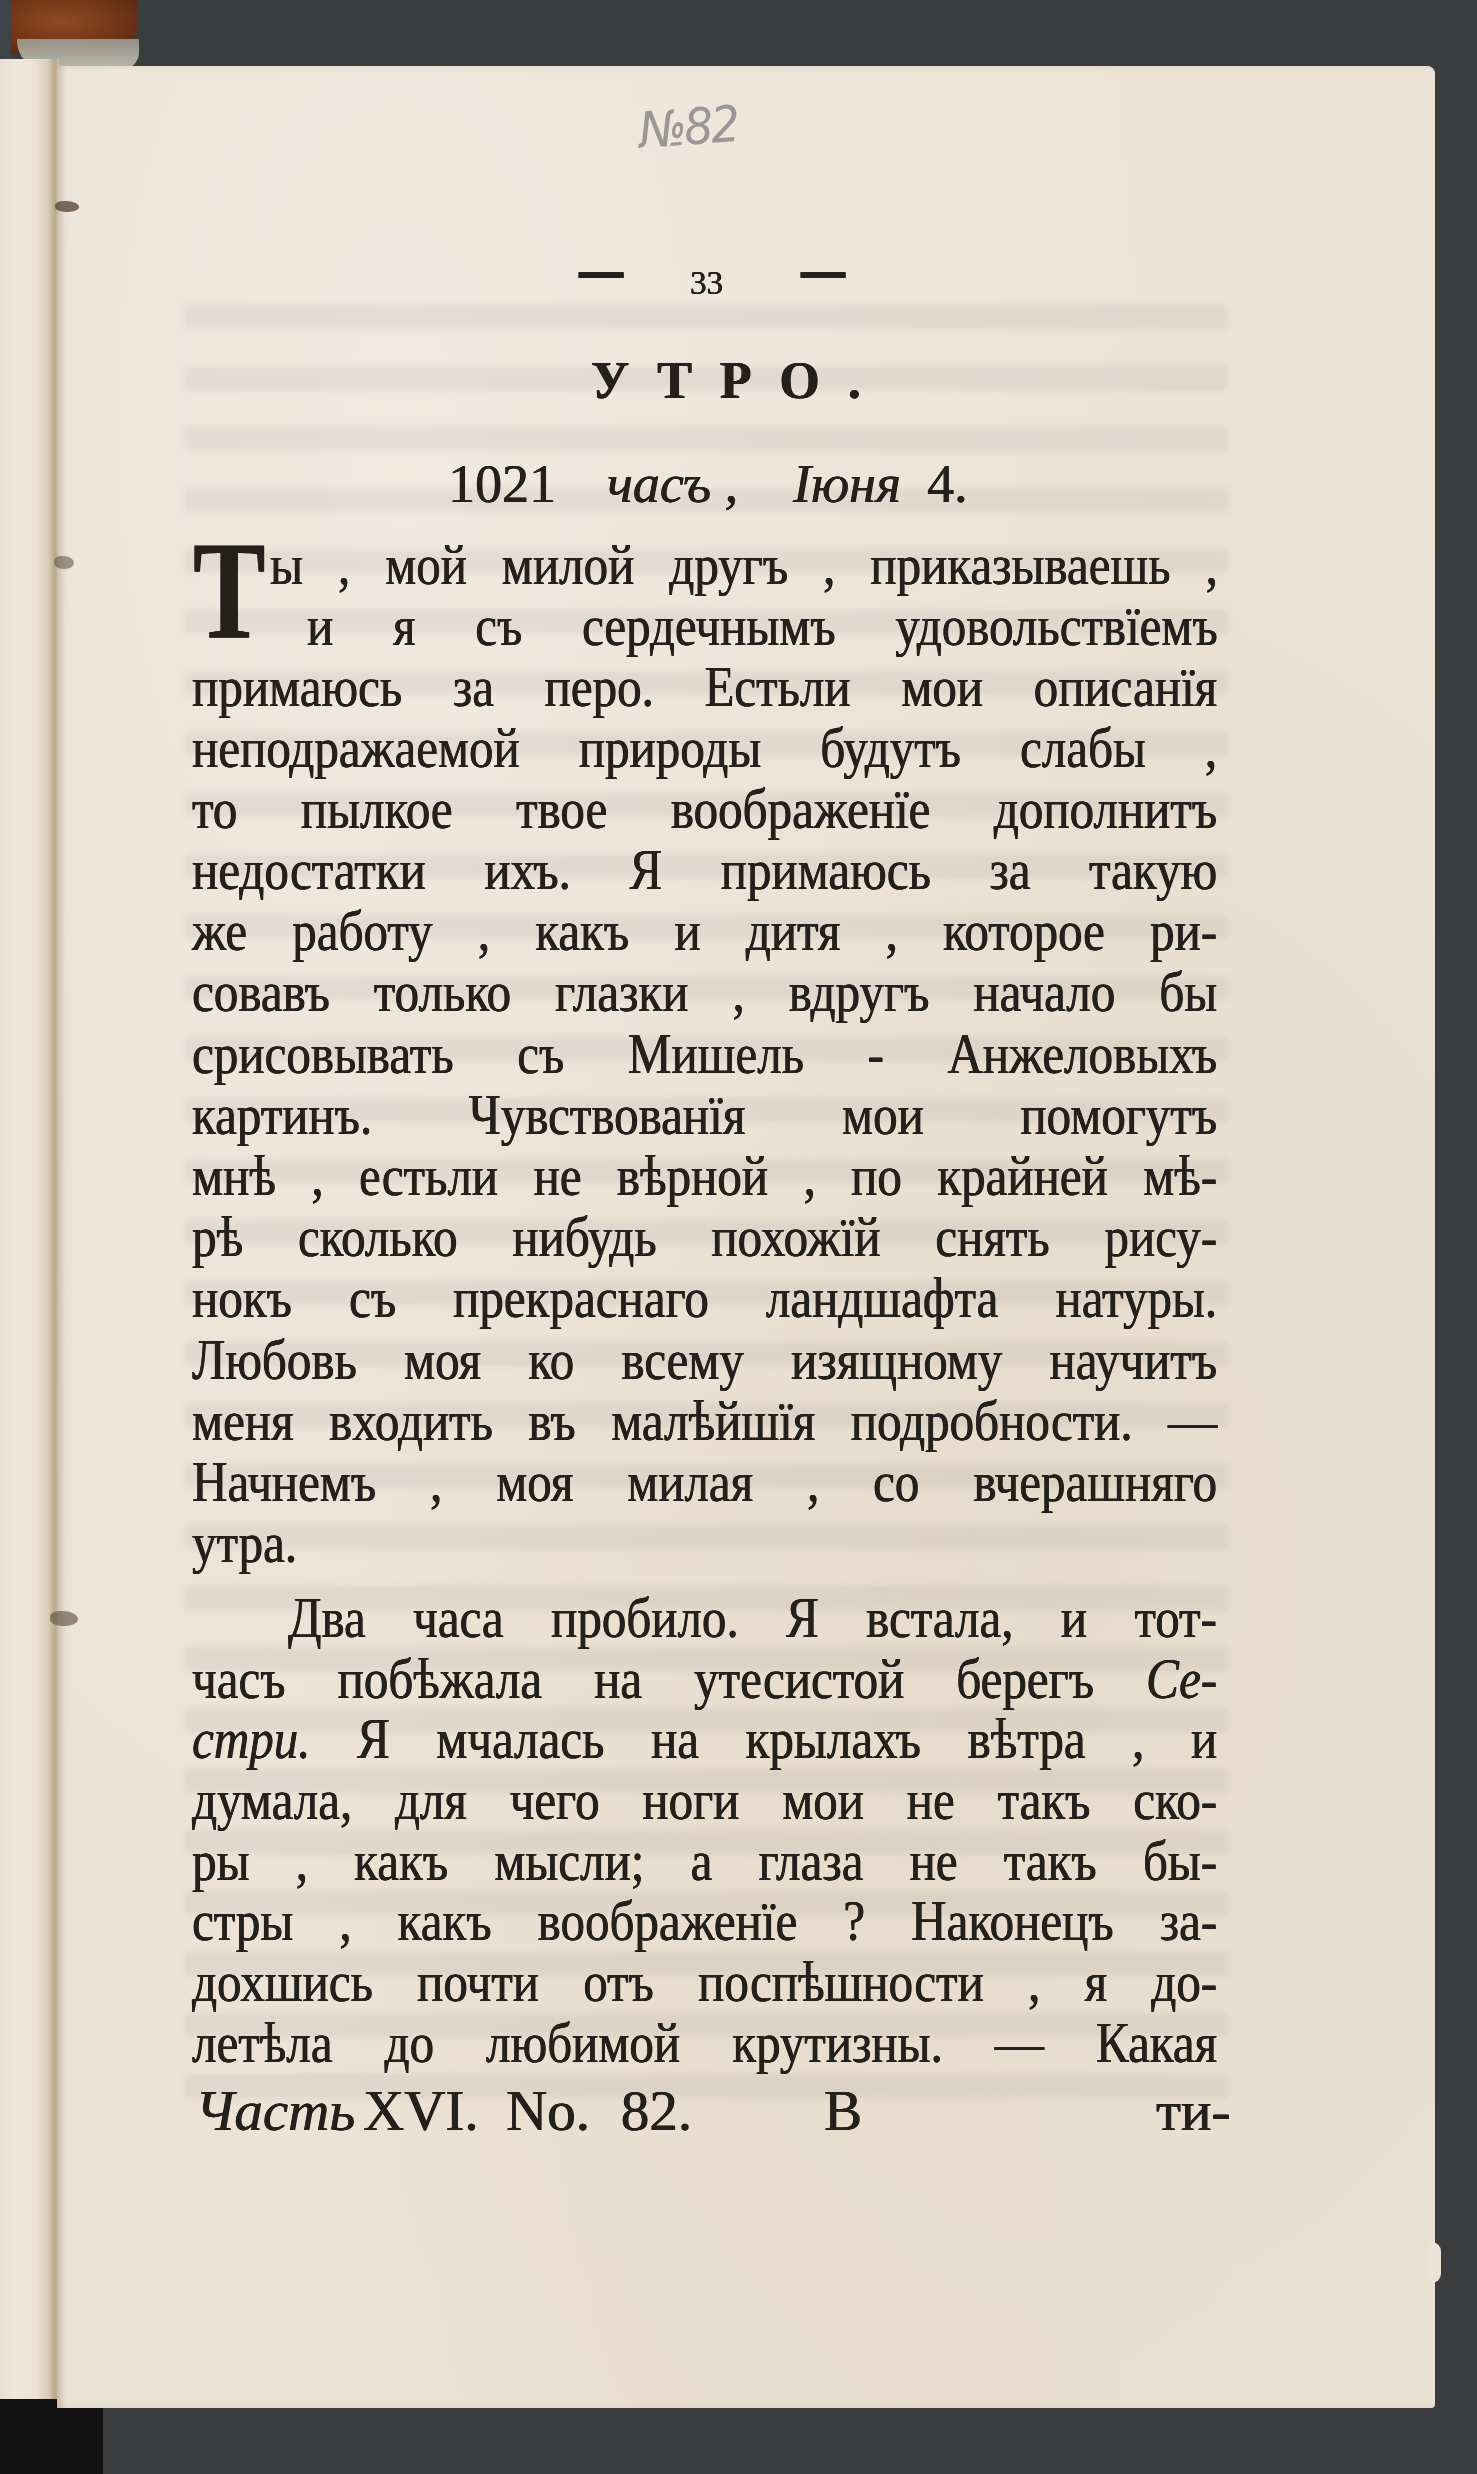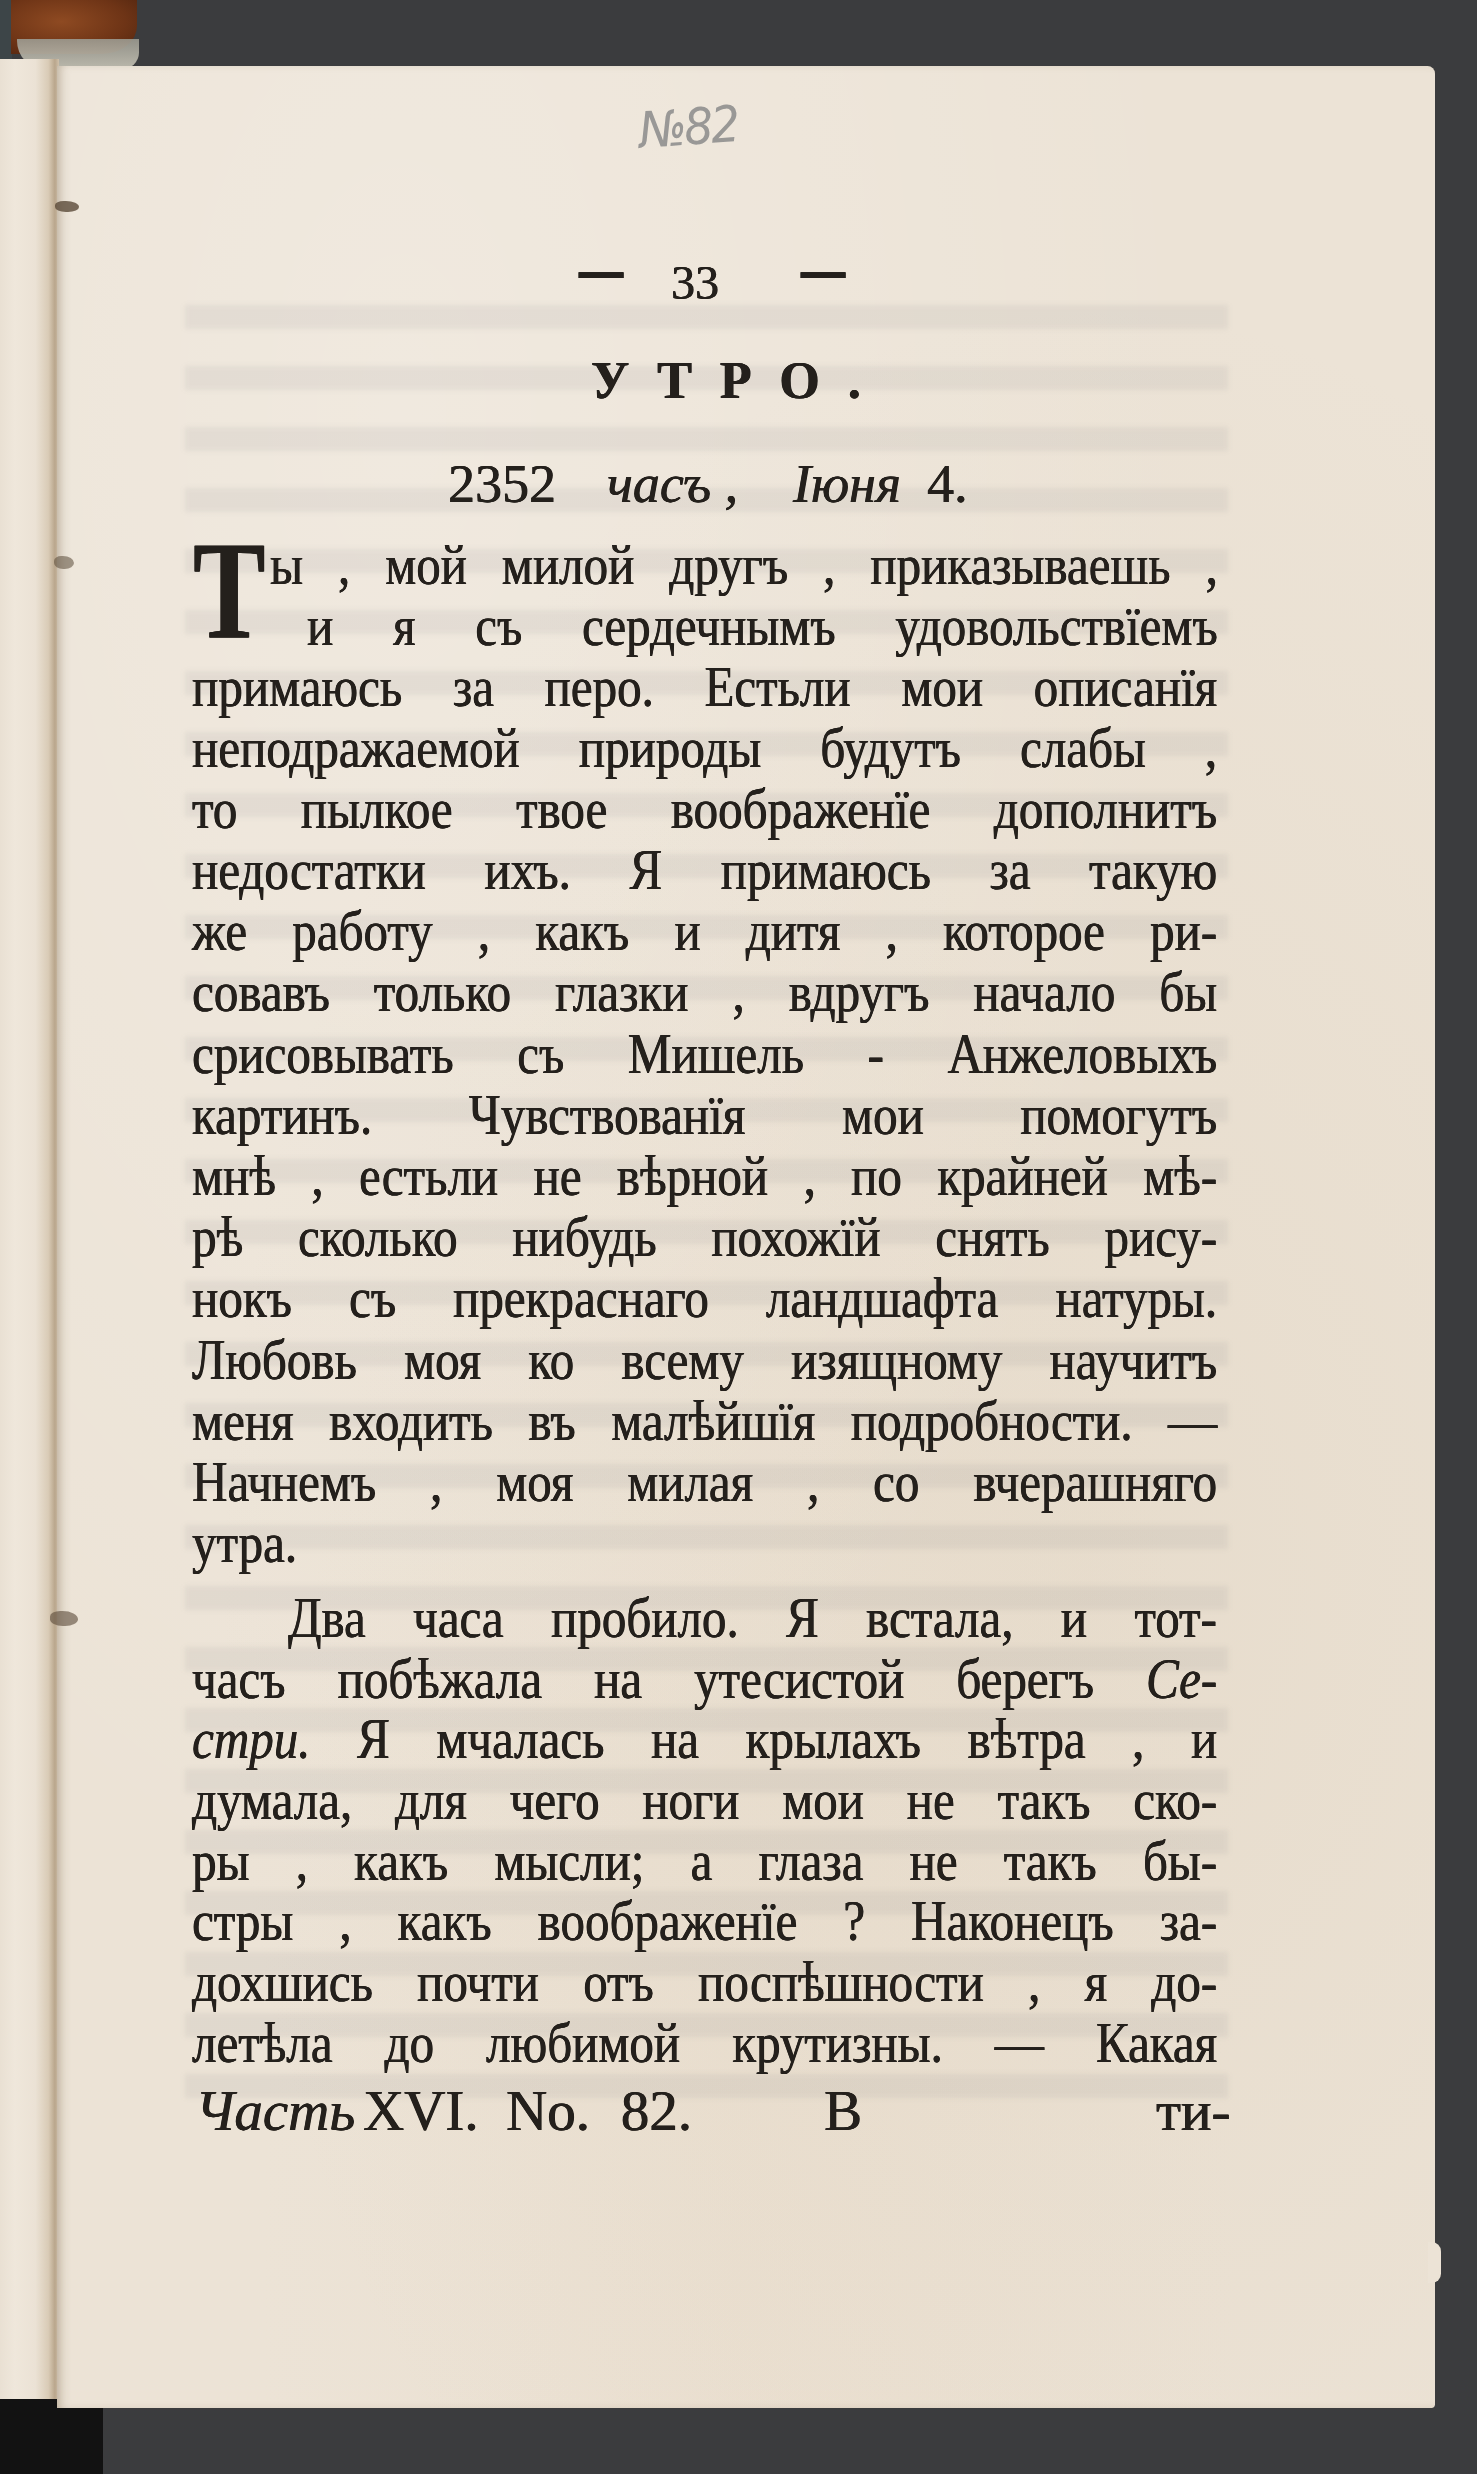--- a/index.html
+++ b/index.html
@@ -39,21 +39,21 @@
     background:repeating-linear-gradient(to bottom,rgba(80,85,100,.075) 0px,rgba(80,85,100,.075) 24px,rgba(0,0,0,0) 24px,rgba(0,0,0,0) 61px);
     filter:blur(2.8px);}
   .gutter-mark{background:#5a4a38;border-radius:40% 60% 50% 50%;opacity:.8;}
 
   
   .ink{color:var(--ink);text-shadow:0.5px 0 0 var(--ink),-0.3px 0 0 var(--ink);}
   .pencil{left:637px;top:102px;font-family:"DejaVu Sans", sans-serif;font-style:italic;
     font-size:50px;color:var(--pencil);letter-spacing:-2.8px;transform:rotate(-4deg) scaleX(.92);
     transform-origin:0 0;opacity:.85;line-height:59px;white-space:nowrap;}
   .dash{font-size:44px;line-height:44px;transform:scaleY(2.6);transform-origin:50% 27px;}
-  .pagenum{left:671px;top:259px;font-size:48px;line-height:48px;}
+  .pagenum{left:690px;top:259px;font-size:33px;line-height:48px;}
   .title{left:591px;top:355px;font-size:52px;line-height:52px;font-weight:bold;letter-spacing:28px;white-space:nowrap;}
   .dl{font-size:54px;line-height:59px;top:455px;white-space:nowrap;}
   .it{font-style:italic;}
   .dropcap{left:193px;top:521px;font-size:139px;line-height:139px;font-weight:bold;
     transform:scaleX(.78);transform-origin:0 0;}
   .ln{position:absolute;left:192px;width:1192px;height:61px;font-size:57px;line-height:61px;
     text-align:justify;text-align-last:justify;transform:scaleX(.86);transform-origin:0 0;}
   .ln.last{text-align:left;text-align-last:left;}
   .ft{font-size:57px;line-height:61px;top:2080px;white-space:nowrap;}
 </style>
@@ -73,21 +73,21 @@
 <div class="abs gutter-mark" style="left:50px;top:1611px;width:28px;height:14.8px;opacity:.6;"></div>
 
 <div class="abs pencil">№82</div>
 
 <div class="abs ink dash" style="left:579px;top:252px;">—</div>
 <div class="abs ink pagenum">33</div>
 <div class="abs ink dash" style="left:801px;top:252px;">—</div>
 
 <div class="abs ink title">УТРО.</div>
 
-<div class="abs ink dl" style="left:448px;">2352</div>
+<div class="abs ink dl" style="left:448px;">1021</div>
 <div class="abs ink dl it" style="left:607px;">часъ ,</div>
 <div class="abs ink dl it" style="left:793px;text-align:center;">Іюня</div>
 <div class="abs ink dl" style="left:927px;">4.</div>
 
 <div class="abs ink dropcap">Т</div>
 
 <div>
   <div class="ln ink" style="top:534px;left:270px;width:1102px;">ы , мой милой другъ , приказываешь ,</div>
   <div class="ln ink" style="top:595px;left:307px;width:1059px;">и я съ сердечнымъ удовольствїемъ</div>
   <div class="ln ink" style="top:656px;">примаюсь за перо. Естьли мои описанїя</div>

